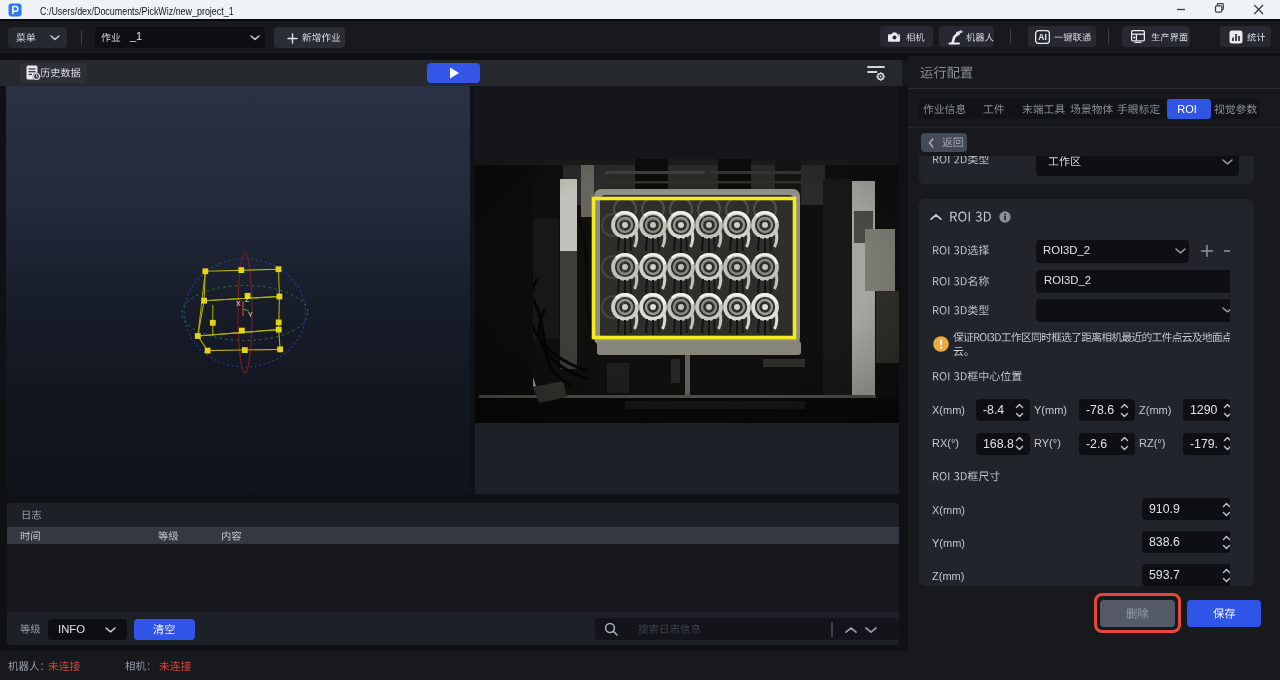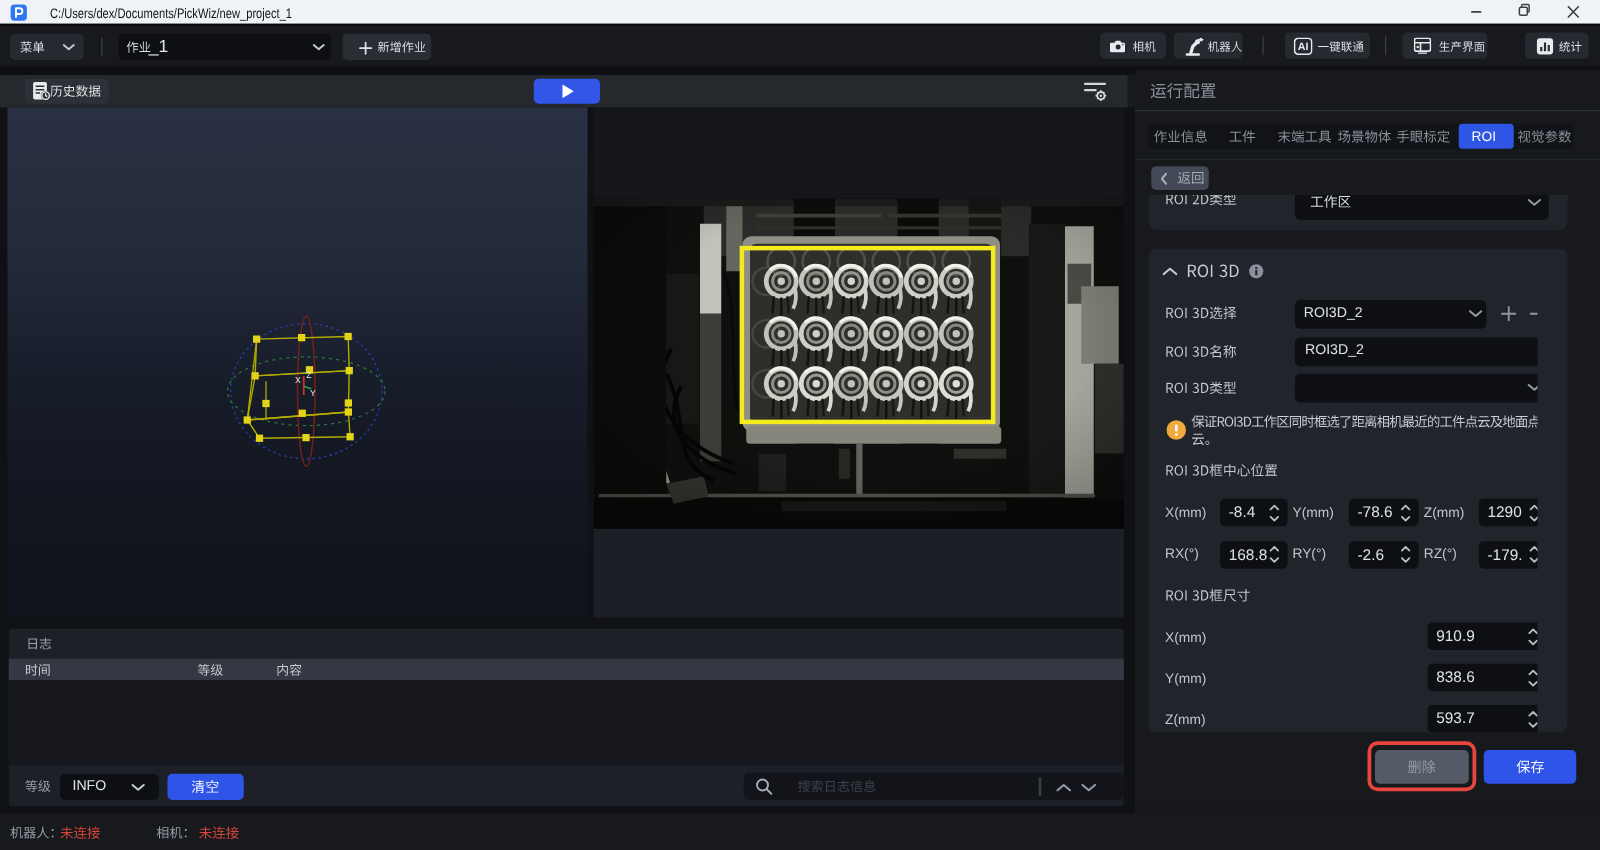--- a/index.html
+++ b/index.html
@@ -26,21 +26,21 @@
     <path d="M8.0 -6.4C6.4 -6.0 3.4 -5.8 0.9 -5.7C1.0 -5.6 1.0 -5.3 1.1 -5.1C3.6 -5.1 6.7 -5.4 8.6 -5.8ZM1.3 -4.6C1.7 -4.1 2.1 -3.5 2.2 -3.1L2.9 -3.4C2.7 -3.8 2.4 -4.4 2.0 -4.8ZM4.1 -4.8C4.4 -4.4 4.6 -3.8 4.7 -3.4L5.4 -3.7C5.3 -4.1 5.0 -4.6 4.7 -5.0ZM8.0 -5.2C7.7 -4.6 7.2 -3.8 6.9 -3.3L7.4 -3.0C7.8 -3.5 8.3 -4.3 8.7 -4.9ZM6.2 -8.3V-7.6H3.7V-8.3H2.9V-7.6H0.6V-7.0H2.9V-6.2H3.7V-7.0H6.2V-6.3H7.0V-7.0H9.3V-7.6H7.0V-8.3ZM4.5 -3.4V-2.6H0.6V-1.9H3.9C3.0 -1.1 1.6 -0.4 0.3 -0.0C0.5 0.1 0.7 0.4 0.9 0.6C2.1 0.2 3.6 -0.7 4.5 -1.7V0.8H5.3V-1.7C6.2 -0.7 7.7 0.1 9.0 0.5C9.1 0.3 9.4 0.0 9.5 -0.1C8.2 -0.4 6.8 -1.1 5.9 -1.9H9.4V-2.6H5.3V-3.4Z M12.1 -4.3H14.4V-3.3H12.1ZM15.2 -4.3H17.7V-3.3H15.2ZM12.1 -6.0H14.4V-4.9H12.1ZM15.2 -6.0H17.7V-4.9H15.2ZM16.9 -8.3C16.7 -7.8 16.3 -7.1 15.9 -6.6H13.5L13.9 -6.8C13.7 -7.2 13.3 -7.8 12.9 -8.3L12.2 -8.0C12.6 -7.6 13.0 -7.0 13.2 -6.6H11.4V-2.6H14.4V-1.7H10.4V-1.0H14.4V0.8H15.2V-1.0H19.3V-1.7H15.2V-2.6H18.4V-6.6H16.8C17.1 -7.0 17.4 -7.5 17.7 -8.0Z" fill="#dfe2e6"></path>
   </svg>
 <svg style="position:absolute;left:49.0px;top:33.5px" width="12" height="9">
     <path d="M2 2 L6.0 5.359999999999999 L10 2" stroke="#c6cad1" stroke-width="1.5" fill="none" stroke-linecap="round" stroke-linejoin="round"></path>
   </svg>
 <div style="position:absolute;left:81px;top:30px;width:1px;height:15px;background:#3a3e45;"></div>
 <div style="position:absolute;left:95px;top:27px;width:170px;height:21px;background:#0d0f12;border-radius:4px;"></div>
 <svg style="position:absolute;left:101.0px;top:31.9px;overflow:visible" width="22" height="12" viewBox="0 -9.3 22 12">
     <path d="M5.2 -8.2C4.7 -6.7 3.9 -5.3 3.0 -4.4C3.2 -4.3 3.5 -4.0 3.6 -3.9C4.1 -4.4 4.6 -5.1 5.0 -5.9H5.7V0.8H6.4V-1.6H9.4V-2.3H6.4V-3.8H9.3V-4.5H6.4V-5.9H9.5V-6.7H5.4C5.6 -7.1 5.8 -7.6 5.9 -8.0ZM2.8 -8.3C2.3 -6.8 1.3 -5.3 0.4 -4.3C0.5 -4.2 0.7 -3.8 0.8 -3.6C1.1 -3.9 1.5 -4.3 1.8 -4.8V0.8H2.5V-5.9C2.9 -6.6 3.3 -7.3 3.5 -8.1Z M18.4 -6.0C18.0 -4.9 17.3 -3.5 16.7 -2.6L17.3 -2.3C17.9 -3.2 18.6 -4.5 19.0 -5.7ZM10.7 -5.8C11.2 -4.7 11.8 -3.2 12.1 -2.3L12.8 -2.6C12.5 -3.5 11.9 -4.9 11.4 -6.0ZM15.7 -8.2V-0.5H14.0V-8.2H13.3V-0.5H10.5V0.3H19.2V-0.5H16.4V-8.2Z" fill="#dfe2e6"></path>
   </svg>
-<div style="position:absolute;left:119px;top:37.2px;width:300px;transform:translateY(-50%);font-size:14px;font-weight:400;color:#dfe2e6;line-height:1.2;white-space:nowrap">_1</div>
+<div style="position:absolute;left:130px;top:37.2px;width:300px;transform:translateY(-50%);font-size:11px;font-weight:400;color:#dfe2e6;line-height:1.2;white-space:nowrap">_1</div>
 <svg style="position:absolute;left:248.5px;top:33.5px" width="12" height="9">
     <path d="M2 2 L6.0 5.359999999999999 L10 2" stroke="#c6cad1" stroke-width="1.5" fill="none" stroke-linecap="round" stroke-linejoin="round"></path>
   </svg>
 <div style="position:absolute;left:274px;top:27px;width:70.5px;height:21px;background:#2a2d33;border-radius:4px;"></div>
 <svg class="abs" style="left:287px;top:32.5px" width="11" height="11">
 <path d="M5.5 1 V10 M1 5.5 H10" stroke="#dfe2e6" stroke-width="1.4" stroke-linecap="round"></path>
   </svg>
 <svg style="position:absolute;left:302.0px;top:31.9px;overflow:visible" width="41" height="12" viewBox="0 -9.1 41 12">
     <path d="M3.5 -2.1C3.8 -1.6 4.1 -0.9 4.3 -0.5L4.8 -0.8C4.7 -1.2 4.3 -1.8 4.0 -2.3ZM1.3 -2.3C1.1 -1.7 0.8 -1.1 0.4 -0.7C0.5 -0.6 0.8 -0.4 0.9 -0.3C1.3 -0.7 1.7 -1.5 1.9 -2.1ZM5.4 -7.2V-3.9C5.4 -2.6 5.3 -0.9 4.5 0.2C4.6 0.3 4.9 0.6 5.0 0.7C5.9 -0.6 6.0 -2.5 6.0 -3.9V-4.2H7.5V0.7H8.2V-4.2H9.3V-4.9H6.0V-6.7C7.1 -6.9 8.2 -7.1 9.0 -7.4L8.4 -8.0C7.7 -7.7 6.5 -7.4 5.4 -7.2ZM2.1 -8.0C2.2 -7.8 2.4 -7.4 2.5 -7.1H0.6V-6.5H4.9V-7.1H3.3C3.1 -7.4 2.9 -7.9 2.7 -8.2ZM3.7 -6.5C3.5 -6.0 3.3 -5.4 3.1 -4.9H0.4V-4.3H2.4V-3.3H0.5V-2.6H2.4V-0.2C2.4 -0.1 2.4 -0.0 2.3 -0.0C2.2 -0.0 1.9 -0.0 1.6 -0.0C1.7 0.1 1.8 0.4 1.8 0.6C2.3 0.6 2.6 0.6 2.8 0.5C3.0 0.3 3.1 0.2 3.1 -0.2V-2.6H4.9V-3.3H3.1V-4.3H5.0V-4.9H3.8C4.0 -5.3 4.2 -5.8 4.3 -6.3ZM1.2 -6.3C1.4 -5.9 1.6 -5.3 1.6 -4.9L2.2 -5.1C2.2 -5.5 2.0 -6.0 1.8 -6.5Z M14.2 -5.8C14.5 -5.3 14.8 -4.8 14.9 -4.4L15.3 -4.6C15.2 -4.9 14.9 -5.5 14.6 -5.9ZM17.2 -5.9C17.0 -5.5 16.7 -4.9 16.4 -4.5L16.8 -4.4C17.0 -4.7 17.4 -5.3 17.7 -5.7ZM10.1 -1.3 10.3 -0.5C11.1 -0.8 12.1 -1.2 13.0 -1.6L12.9 -2.3L11.9 -1.9V-5.1H12.9V-5.8H11.9V-8.0H11.3V-5.8H10.2V-5.1H11.3V-1.7ZM14.0 -7.9C14.2 -7.5 14.5 -7.0 14.7 -6.7L15.3 -7.1C15.2 -7.3 14.9 -7.8 14.6 -8.1ZM13.3 -6.7V-3.5H18.5V-6.7H17.2C17.4 -7.1 17.7 -7.5 18.0 -7.9L17.2 -8.2C17.1 -7.7 16.7 -7.1 16.4 -6.7ZM13.9 -6.2H15.6V-4.0H13.9ZM16.2 -6.2H17.9V-4.0H16.2ZM14.5 -1.0H17.4V-0.3H14.5ZM14.5 -1.5V-2.4H17.4V-1.5ZM13.8 -2.9V0.7H14.5V0.3H17.4V0.7H18.0V-2.9Z M24.5 -8.0C24.0 -6.6 23.2 -5.2 22.4 -4.3C22.5 -4.2 22.8 -3.9 22.9 -3.8C23.4 -4.3 23.9 -5.0 24.3 -5.8H25.0V0.8H25.7V-1.6H28.6V-2.3H25.7V-3.8H28.5V-4.4H25.7V-5.8H28.7V-6.5H24.7C24.9 -7.0 25.0 -7.4 25.2 -7.8ZM22.2 -8.1C21.6 -6.6 20.7 -5.2 19.7 -4.2C19.9 -4.1 20.1 -3.7 20.2 -3.5C20.5 -3.9 20.8 -4.2 21.1 -4.7V0.8H21.9V-5.8C22.2 -6.5 22.6 -7.2 22.9 -7.9Z M37.4 -5.9C37.0 -4.8 36.3 -3.4 35.8 -2.5L36.4 -2.2C36.9 -3.1 37.6 -4.5 38.0 -5.6ZM29.9 -5.7C30.4 -4.6 31.0 -3.1 31.2 -2.3L32.0 -2.6C31.7 -3.4 31.1 -4.8 30.6 -5.9ZM34.8 -8.0V-0.4H33.1V-8.0H32.4V-0.4H29.7V0.3H38.2V-0.4H35.5V-8.0Z" fill="#dfe2e6"></path>
   </svg>

